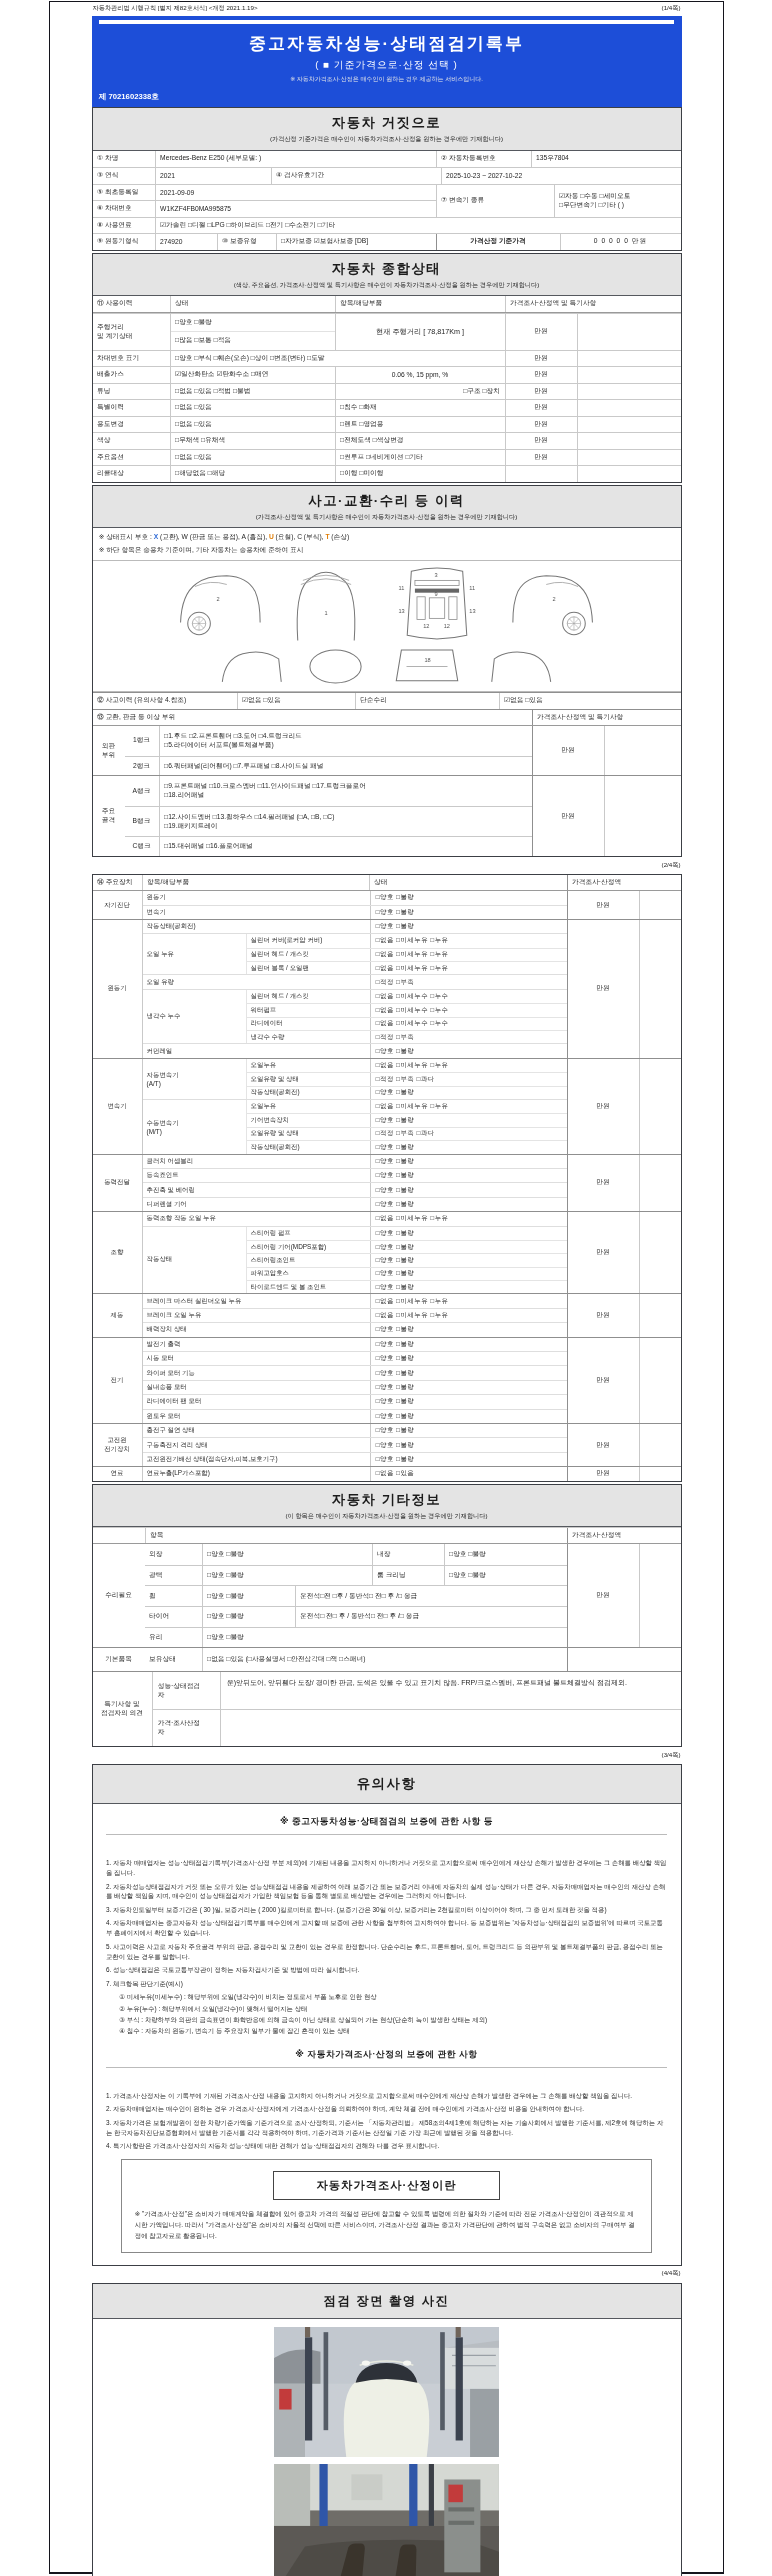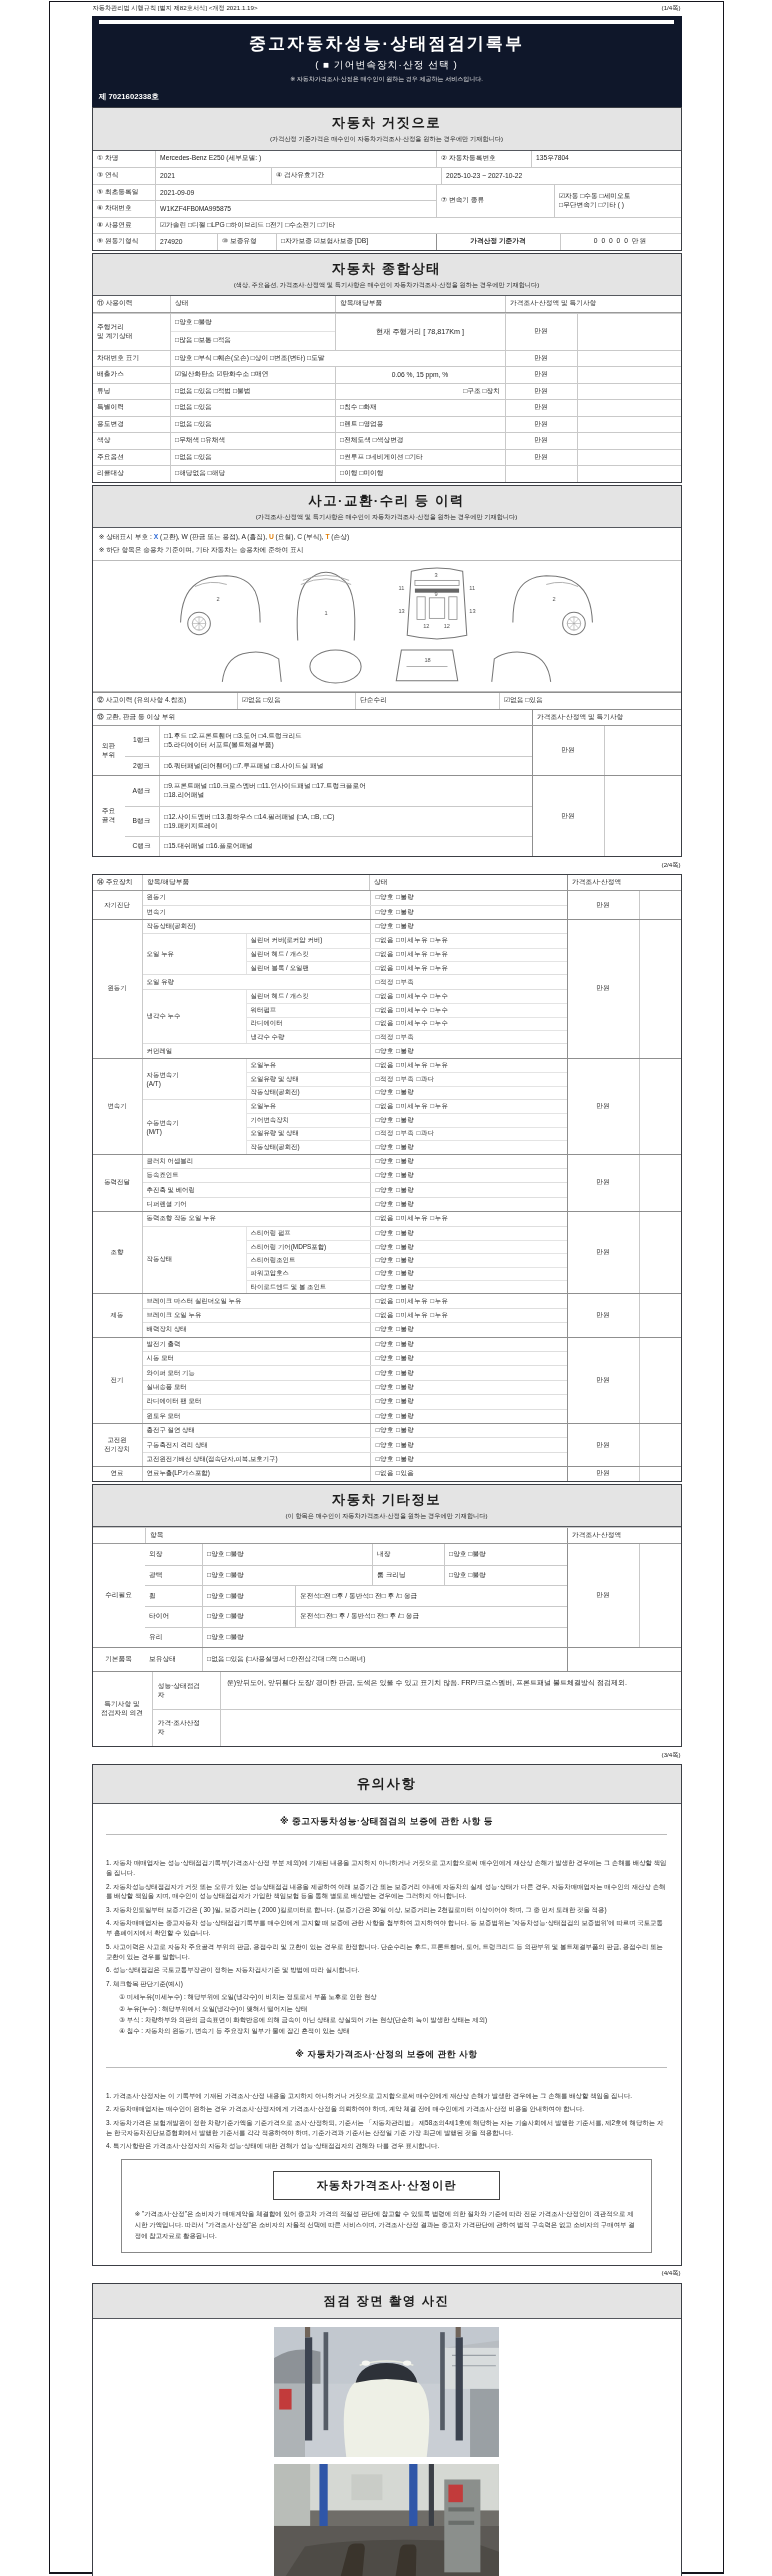--- a/index.html
+++ b/index.html
@@ -9,21 +9,21 @@
     font-family:"Liberation Sans","DejaVu Sans",sans-serif; color:#1c1c1c;
   }
   .frame {
     position:absolute; left:49px; top:1px; width:675px; height:2573px;
     border-left:1px solid #14141c; border-right:1px solid #14141c;
     border-top:1.5px solid #14141c; border-bottom:2.1px solid #14141c;
   }
   .page { position:relative; width:590px; margin:0 auto; padding-top:3.1px; }
   .metaline { display:flex; justify-content:space-between; font-size:6.2px; padding:1px 1px 3.1px; color:#222; }
   
-  .dkhead { background:#0f172a; color:#fff; padding:4.1px 7.2px 5.2px; }
+  .dkhead { background:#1d4ed8; color:#fff; padding:4.1px 7.2px 5.2px; }
   .dkhead .strip { height:4.1px; background:#fff; margin-bottom:7.2px; }
   .dkhead h1 { text-align:center; font-size:17px; letter-spacing:2.1px; font-weight:bold; }
   .dkhead .sub1 { text-align:center; font-size:9.8px; margin-top:4.1px; letter-spacing:1px; }
   .dkhead .sub2 { text-align:center; font-size:6px; margin-top:3.1px; color:#e8e8e8; }
   .dkhead .docno { font-size:7.7px; font-weight:bold; margin-top:8.2px; }
   
   .block { border:1.5px solid #3c3f45; border-top:1px solid #3c3f45; background:#fff; margin-bottom:2.1px; }
   .band { background:#e4e4e4; border-bottom:1px solid #55585e; text-align:center; padding:6.2px 4.1px 5.2px; }
   .band .t { font-size:13.4px; font-weight:bold; letter-spacing:1.5px; }
   .band .s { font-size:6.2px; margin-top:3.1px; color:#222; }
@@ -93,21 +93,21 @@
 <div class="page">
 
   <div class="metaline">
     <span>자동차관리법 시행규칙 [별지 제82호서식] &lt;개정 2021.1.19&gt;</span>
     <span>(1/4쪽)</span>
   </div>
 
   <div class="dkhead">
     <div class="strip"></div>
     <h1>중고자동차성능·상태점검기록부</h1>
-    <div class="sub1">( ■ 기어변속장치·산정 선택 )</div>
+    <div class="sub1">( ■ 기준가격으로·산정 선택 )</div>
     <div class="sub2">※ 자동차가격조사·산정은 매수인이 원하는 경우 제공하는 서비스입니다.</div>
     <div class="docno">제 7021602338호</div>
   </div>
 
   <div class="block">
     <div class="band">
       <div class="t">자동차 거짓으로</div>
       <div class="s">(가격산정 기준가격은 매수인이 자동차가격조사·산정을 원하는 경우에만 기재합니다)</div>
     </div>
     <div>

